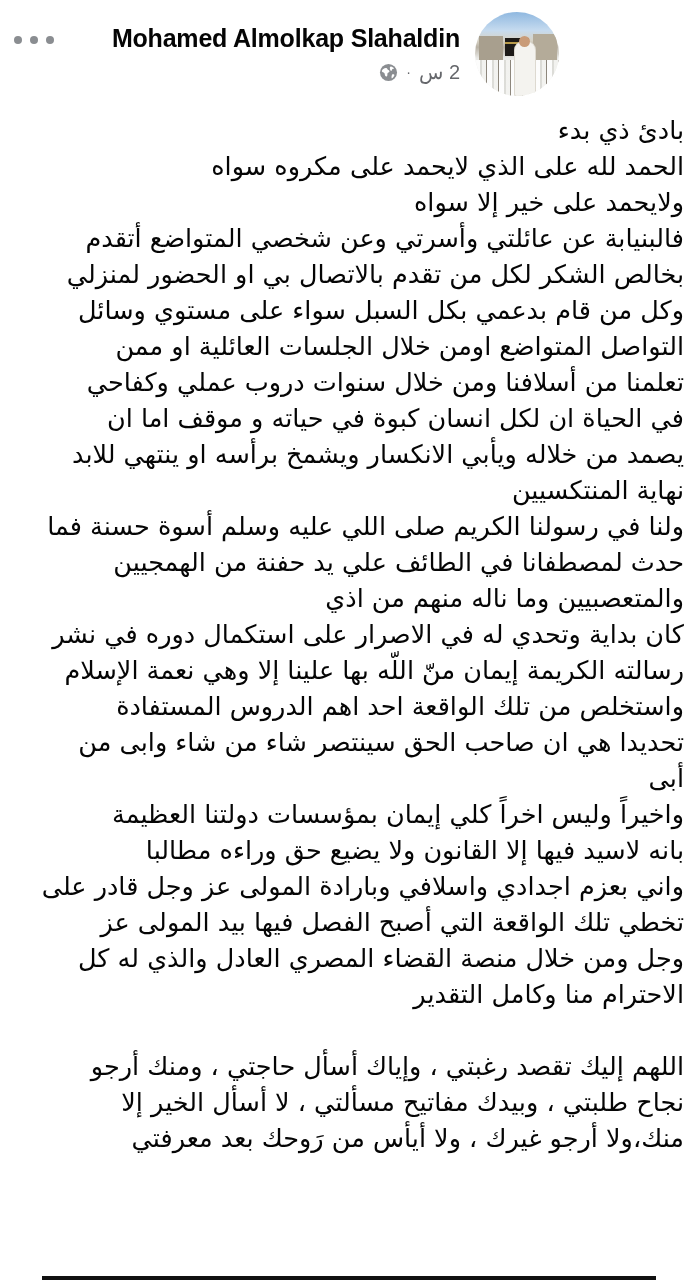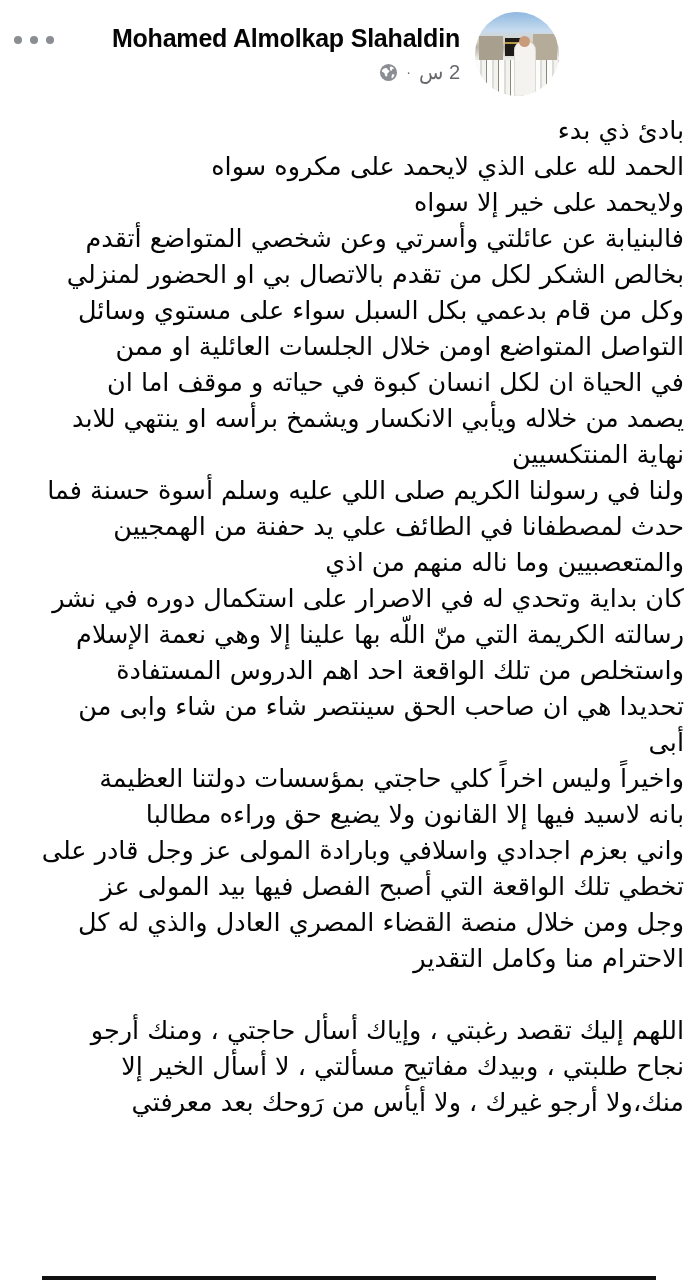--- a/index.html
+++ b/index.html
@@ -200,32 +200,33 @@
 
 <main class="post-body">
   <div>
     <span class="line">بادئ ذي بدء</span>
     <span class="line">الحمد لله على الذي لايحمد على مكروه سواه</span>
     <span class="line">ولايحمد على خير إلا سواه</span>
     <span class="line">فالبنيابة عن عائلتي وأسرتي  وعن شخصي المتواضع  أتقدم</span>
     <span class="line">بخالص الشكر لكل من تقدم بالاتصال بي او الحضور لمنزلي</span>
     <span class="line">وكل من قام بدعمي بكل السبل سواء على مستوي وسائل</span>
     <span class="line">التواصل المتواضع اومن خلال الجلسات  العائلية او ممن</span>
+    <span class="line">تعلمنا من أسلافنا ومن خلال سنوات دروب عملي وكفاحي</span>
     <span class="line">في الحياة ان لكل انسان كبوة في حياته و موقف اما ان</span>
     <span class="line">يصمد من خلاله ويأبي الانكسار ويشمخ برأسه او ينتهي للابد</span>
     <span class="line">نهاية المنتكسيين</span>
     <span class="line">ولنا في رسولنا الكريم صلى اللي عليه وسلم  أسوة حسنة فما</span>
     <span class="line">حدث لمصطفانا في الطائف علي يد  حفنة من الهمجيين</span>
     <span class="line">والمتعصبيين وما ناله منهم من اذي</span>
     <span class="line">كان بداية وتحدي له في الاصرار على استكمال دوره في نشر</span>
-    <span class="line">رسالته  الكريمة التي منّ اللّه بها علينا إلا وهي نعمة الإسلام</span>
+    <span class="line">رسالته  الكريمة إيمان منّ اللّه بها علينا إلا وهي نعمة الإسلام</span>
     <span class="line">واستخلص من تلك الواقعة  احد اهم الدروس المستفادة</span>
     <span class="line">تحديدا  هي ان صاحب الحق سينتصر شاء من شاء وابى من</span>
     <span class="line">أبى</span>
-    <span class="line">واخيراً وليس اخراً كلي   حاجتي بمؤسسات دولتنا العظيمة</span>
+    <span class="line">واخيراً وليس اخراً كلي   إيمان بمؤسسات دولتنا العظيمة</span>
     <span class="line">بانه لاسيد فيها إلا القانون ولا يضيع حق وراءه مطالبا</span>
     <span class="line">واني بعزم اجدادي واسلافي وبارادة المولى  عز وجل قادر  على</span>
     <span class="line">تخطي تلك الواقعة التي أصبح الفصل فيها بيد المولى عز</span>
     <span class="line">وجل  ومن خلال منصة القضاء المصري العادل والذي له كل</span>
     <span class="line">الاحترام منا وكامل التقدير</span>
   </div>
   <span class="blank"></span>
   <div>
     <span class="line">اللهم إليك تقصد رغبتي ، وإياك أسأل حاجتي ، ومنك أرجو</span>
     <span class="line">نجاح طلبتي ، وبيدك مفاتيح مسألتي ، لا أسأل الخير إلا</span>

